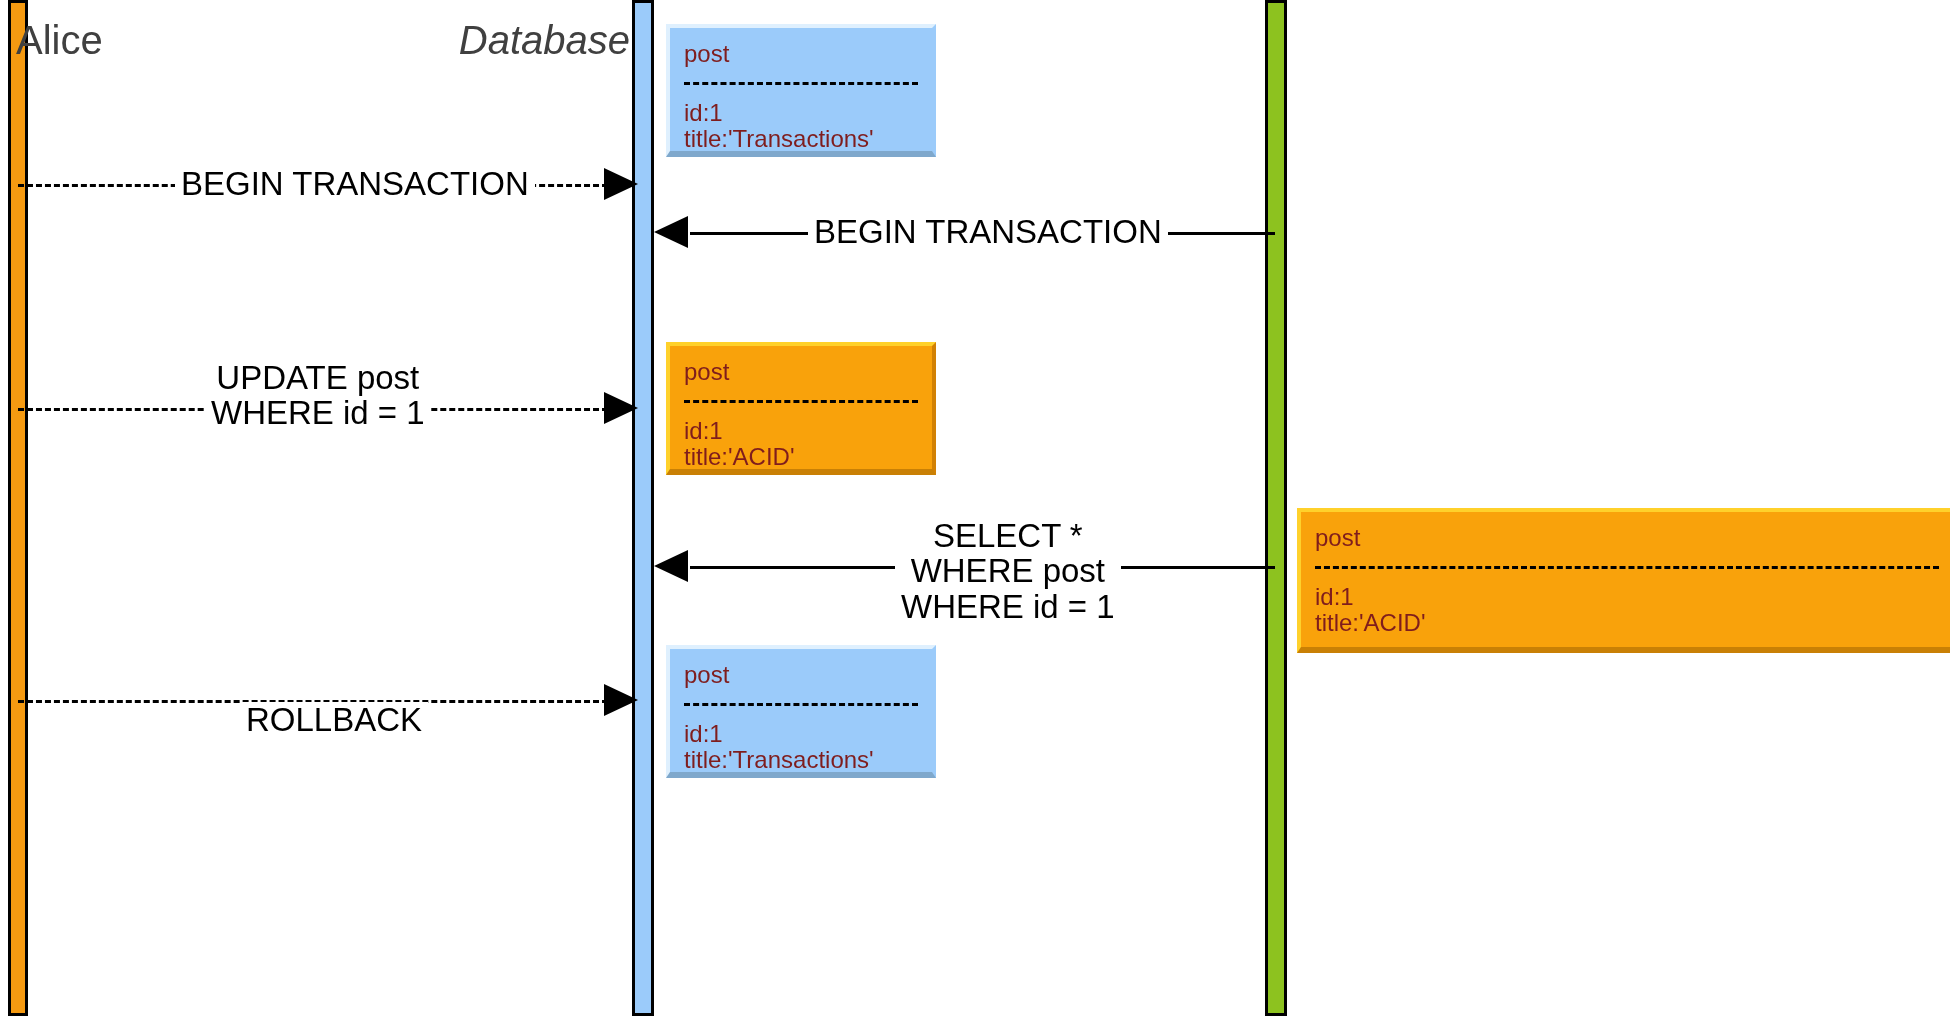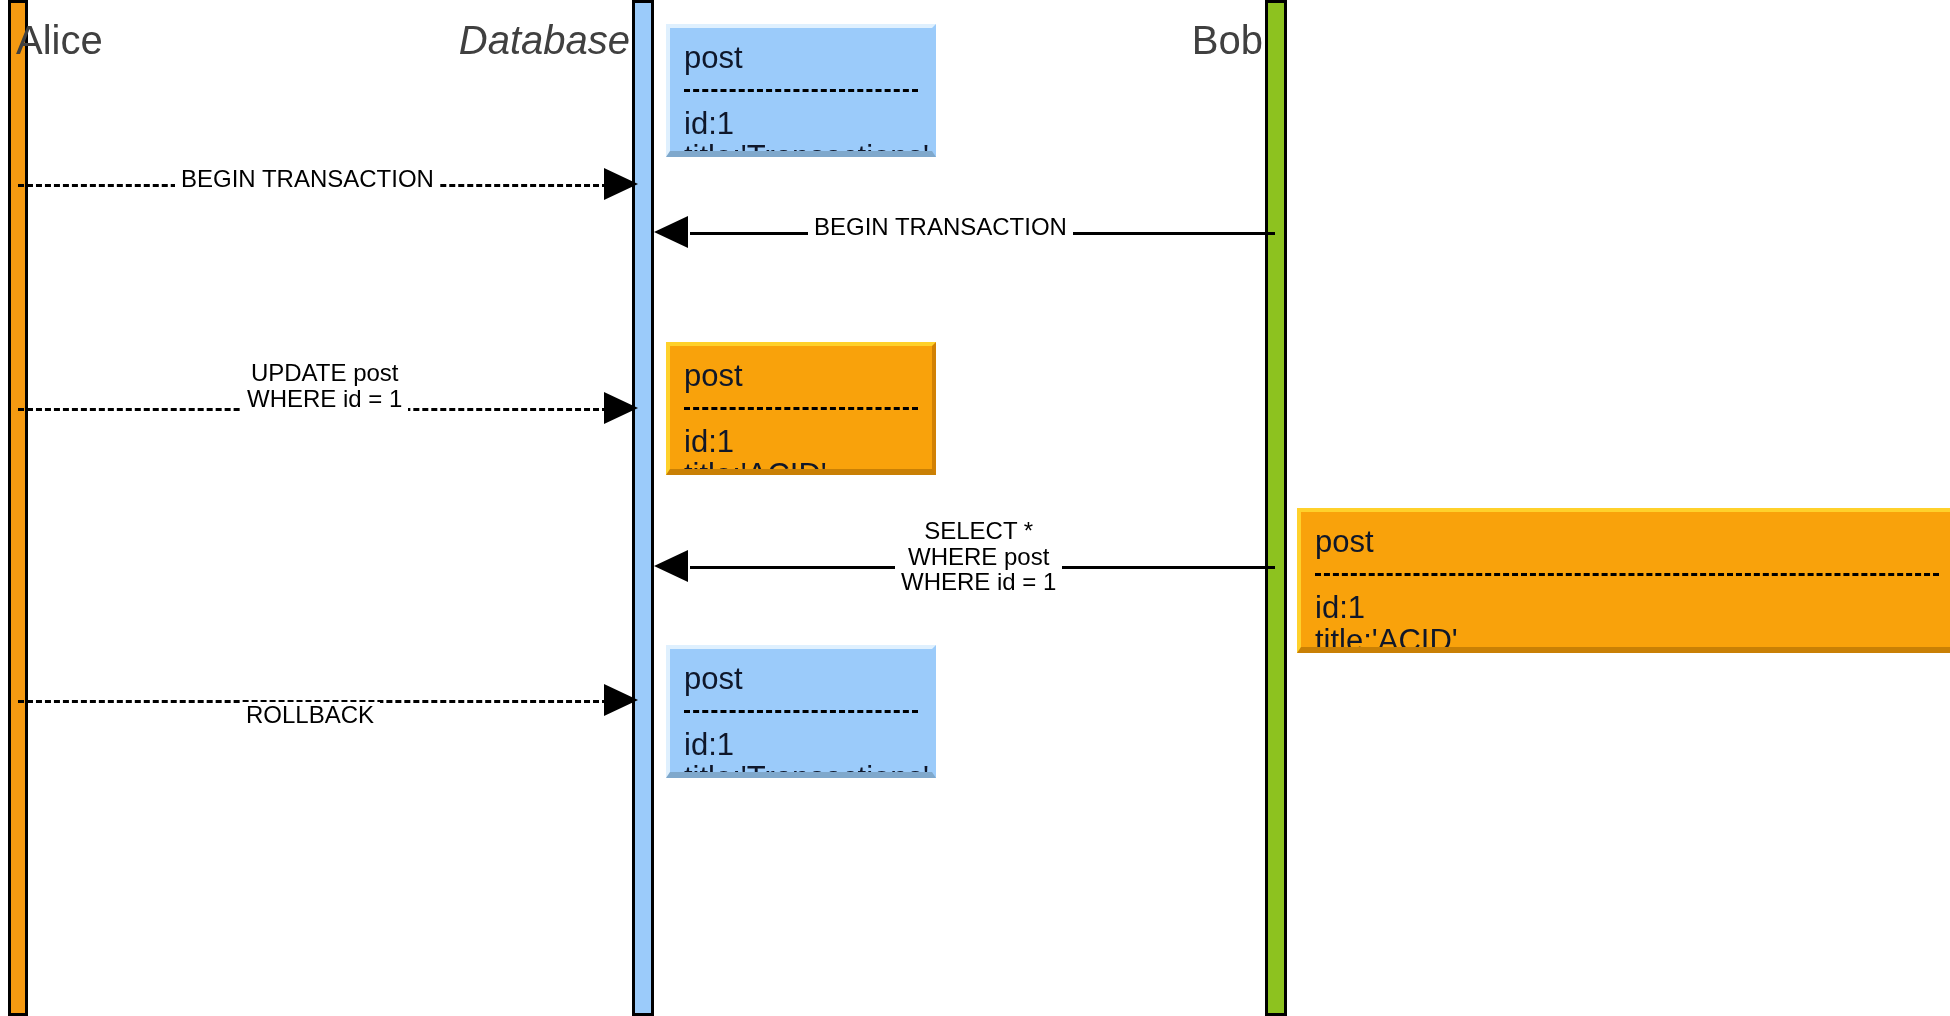--- a/index.html
+++ b/index.html
@@ -43,23 +43,23 @@
     line-height: 1;
   }
   .actor-label.right-of { }
   .actor-label.left-of { text-align: right; }
 
   
   .state-box {
     position: absolute;
     box-sizing: border-box;
     padding: 10px 14px 8px 14px;
-    font-size: 31px;
+    font-size: 24px;
     line-height: 1.0;
-    color: #0f172a;
+    color: #7f1d1d;
     overflow: hidden;
   }
   .state-box.blue {
     background: #9BCBFA;
     border-top: 4px solid #DFF0FE;
     border-left: 4px solid #DFF0FE;
     border-right: 4px solid #9BCBFA;
     border-bottom: 6px solid #7FA8CC;
   }
   .state-box.orange {
@@ -110,21 +110,21 @@
     border-left: 34px solid #000000;
   }
   .arrowhead.left {
     border-top: 16px solid transparent;
     border-bottom: 16px solid transparent;
     border-right: 34px solid #000000;
   }
 
   .msg-label {
     position: absolute;
-    font-size: 24px;
+    font-size: 33px;
     line-height: 1.07;
     color: #000000;
     white-space: nowrap;
     background: #ffffff;
     padding: 0 6px;
     text-align: center;
   }
   .msg-label .ml {
     display: block;
   }
@@ -134,21 +134,20 @@
 
 <div id="canvas">
 
   <div class="lifeline alice" style="left:8px; top:0px; width:20px; height:1016px;"></div>
   <div class="actor-label right-of" style="left:16px; top:20px;">Alice</div>
 
   <div class="lifeline database" style="left:632px; top:0px; width:22px; height:1016px;"></div>
   <div class="actor-label left-of" style="left:380px; top:20px; width:250px;font-style:italic;">Database</div>
 
   <div class="lifeline bob" style="left:1265px; top:0px; width:22px; height:1016px;"></div>
-  <div class="actor-label left-of" style="left:1015px; top:20px; width:248px;">Bob</div>
 
   <div class="state-box blue" style="left:666px; top:24px; width:270px; height:133px;">
     <span class="state-title">post</span>
     <span class="state-sep"></span>
     <span class="state-field">id:1</span>
     <span class="state-field">title:'Transactions'</span>
   </div>
 
   <div class="msg-line dashed" style="left:18px; top:184px; width:590px;"></div>
   <div class="arrowhead right" style="left:604px; top:168px;"></div>
@@ -164,21 +163,21 @@
 
   <div class="state-box orange" style="left:666px; top:342px; width:270px; height:133px;">
     <span class="state-title">post</span>
     <span class="state-sep"></span>
     <span class="state-field">id:1</span>
     <span class="state-field">title:'ACID'</span>
   </div>
 
   <div class="msg-line dashed" style="left:18px; top:408px; width:590px;"></div>
   <div class="arrowhead right" style="left:604px; top:392px;"></div>
-  <div class="msg-label" style="left:205px; top:360px;margin-left:36px;">
+  <div class="msg-label" style="left:205px; top:360px;">
     <span class="ml">UPDATE post</span>
     <span class="ml">WHERE id = 1</span>
   </div>
 
   <div class="state-box orange" style="left:1297px; top:508px; width:660px; height:145px;">
     <span class="state-title">post</span>
     <span class="state-sep"></span>
     <span class="state-field">id:1</span>
     <span class="state-field">title:'ACID'</span>
   </div>

